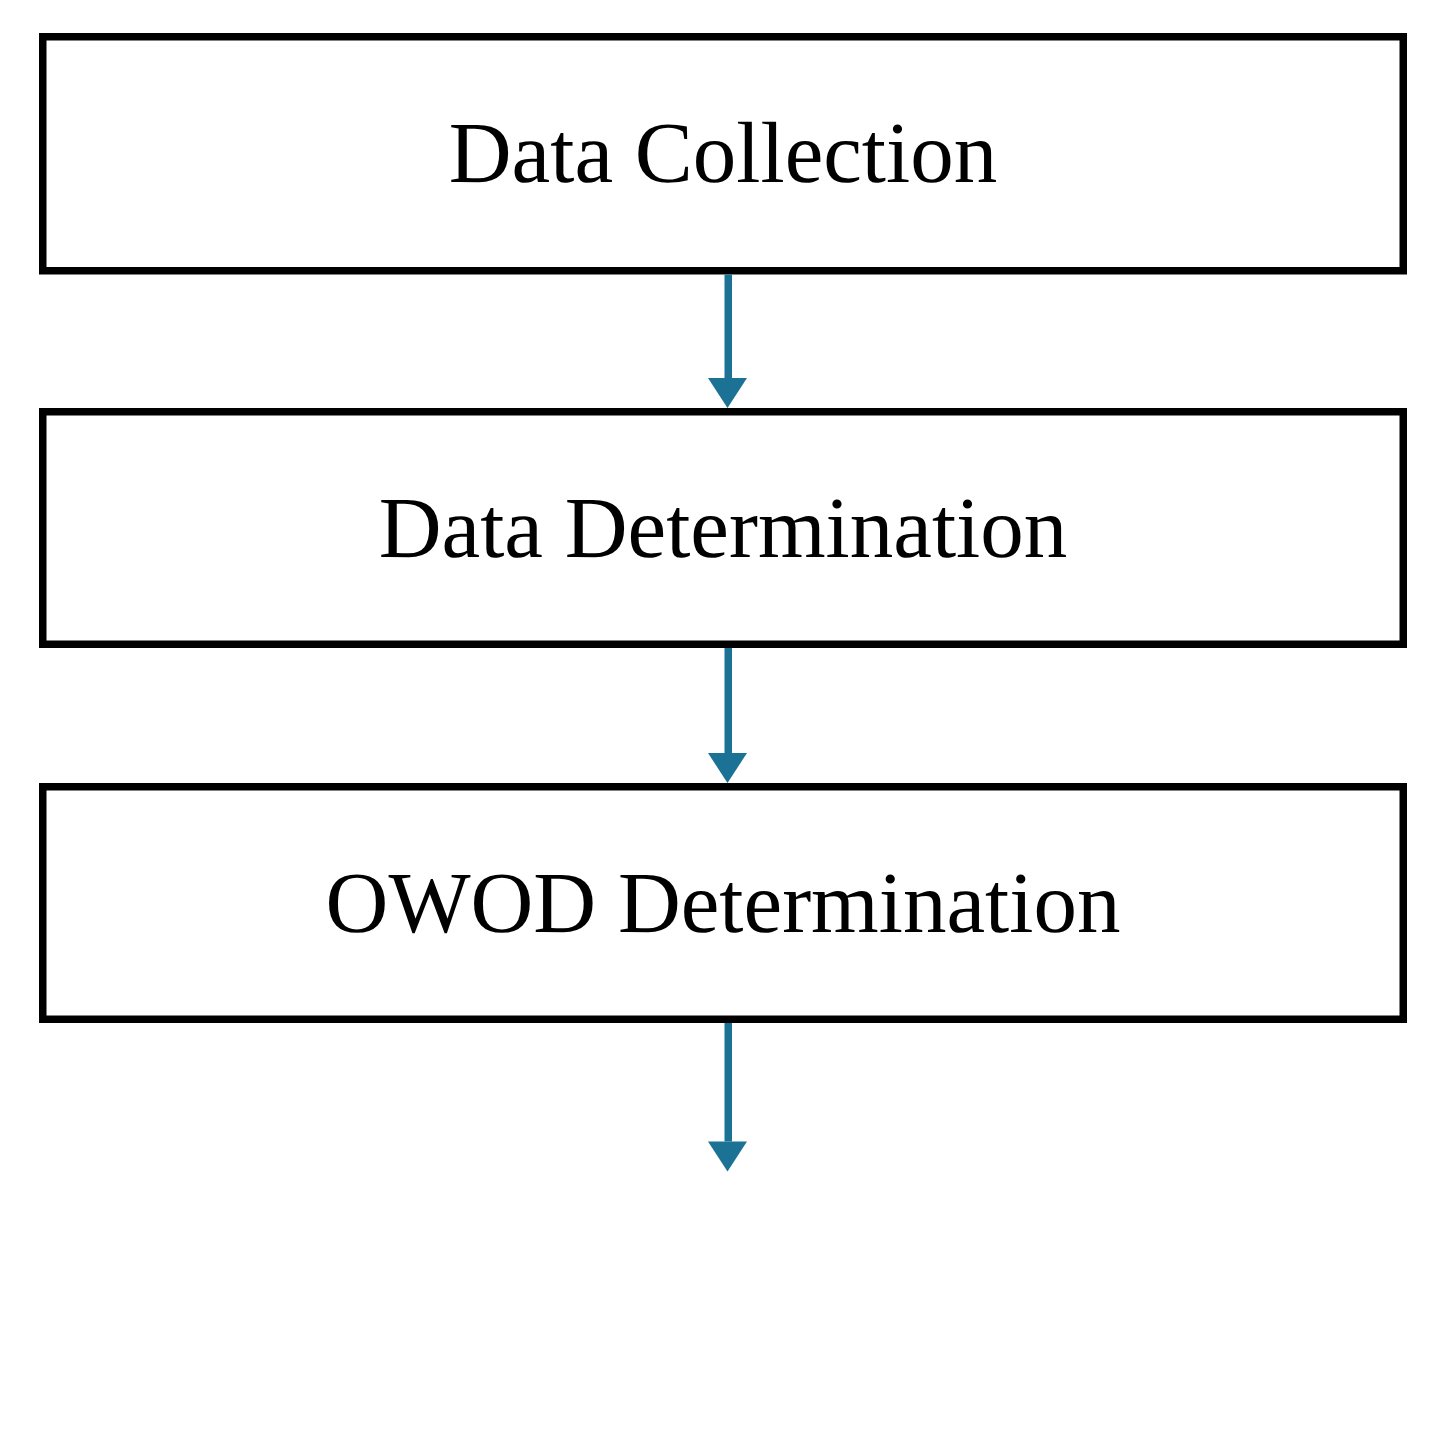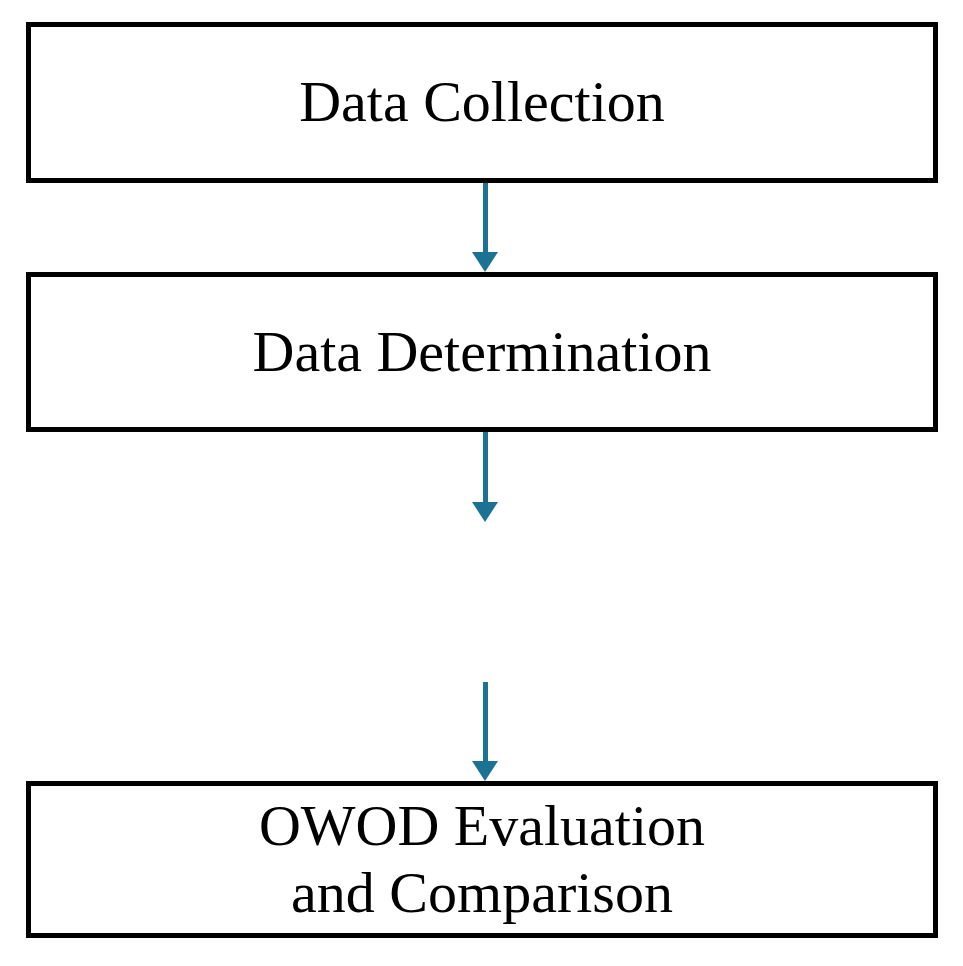--- a/index.html
+++ b/index.html
@@ -74,24 +74,23 @@
 
   <div class="box" style="top:272px;height:160px">
     <span class="box-label">Data Determination</span>
   </div>
 
   <div class="arrow" style="top:432px;height:90px">
     <div class="arrow-shaft"></div>
     <div class="arrow-head"></div>
   </div>
 
+  <div class="box" style="top:522px;height:160px">
+    <span class="box-label">OWOD Determination</span>
+  </div>
 
   <div class="arrow" style="top:682px;height:99px">
     <div class="arrow-shaft"></div>
     <div class="arrow-head"></div>
   </div>
 
-  <div class="box" style="top:781px;height:157px">
-    <span class="box-label">OWOD Evaluation
-and Comparison</span>
-  </div>
 
 </div>
 
 </body></html>

